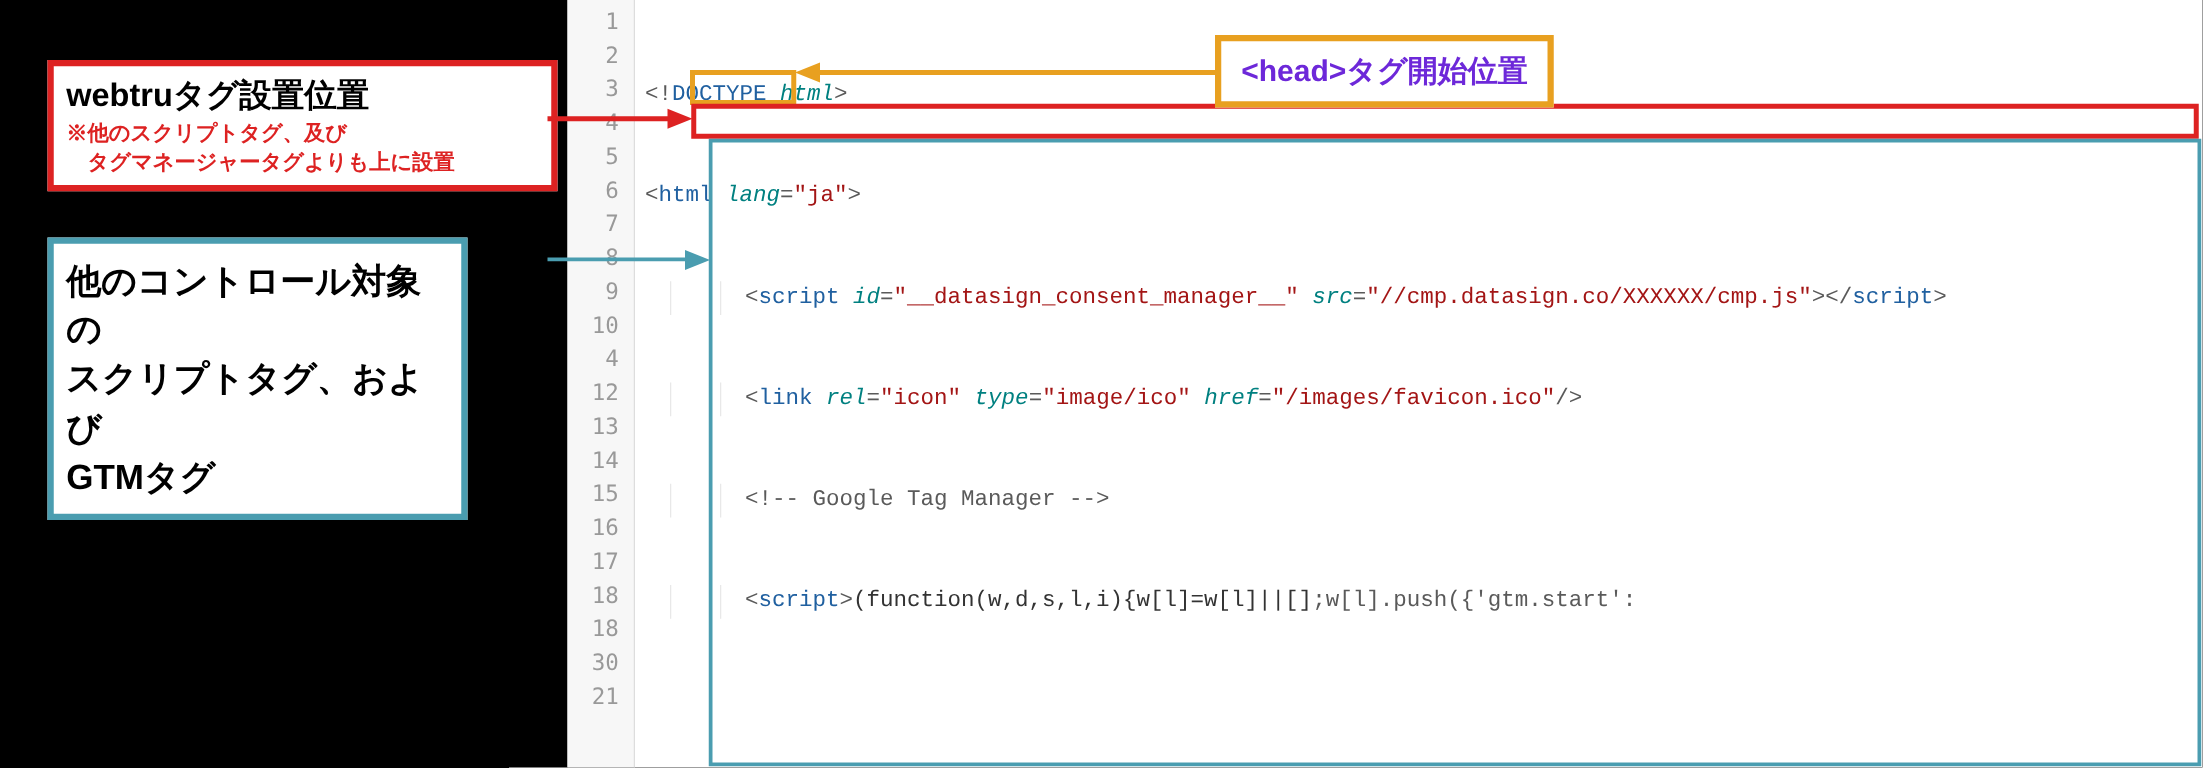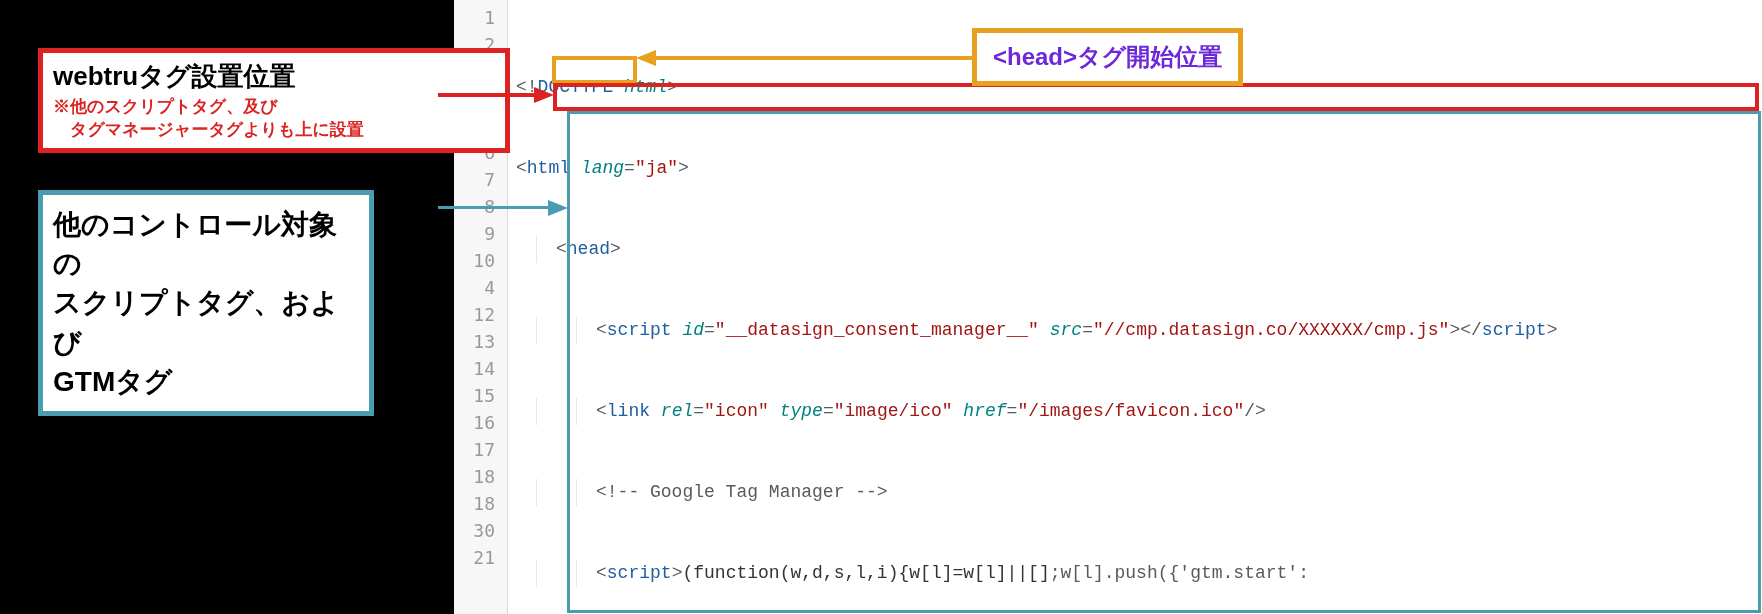--- a/index.html
+++ b/index.html
@@ -1,29 +1,29 @@
 <!DOCTYPE html>
 <html><head>
 <meta charset="utf-8">
 <style>
 *{box-sizing:border-box;margin:0;padding:0}
 body{background:#000;font-family:"Meiryo","Hiragino Kaku Gothic Pro",sans-serif;width:1762px;height:614px;position:relative;overflow:hidden}
 .editor{position:absolute;left:454px;top:0;width:1308px;height:614px;background:#fff;display:flex}
 .gutter{width:54px;background:#f7f7f7;border-right:1px solid #ddd;font-family:Consolas,monospace;font-size:18px;color:#999;text-align:right;padding-top:4px}
 .gutter div{height:27px;line-height:27px;padding-right:12px}
-.code{flex:1;font-family:Consolas,"Courier New",monospace;font-size:18px;line-height:27px;padding-top:20px;white-space:pre;position:relative}
+.code{flex:1;font-family:Consolas,"Courier New",monospace;font-size:18px;line-height:27px;padding-top:9px;white-space:pre;position:relative}
 .cl{height:27px;padding-left:8px;position:relative}
 .guide{position:absolute;left:0;top:0;bottom:0;width:1px;background:#e8e8e8}
 .p{color:#5a5a5a}
 .tag{color:#2060a0}
 .attr{color:#008080;font-style:italic}
 .str{color:#a31515}
 .txt{color:#333}
 .callout{position:absolute;background:#fff;border:5px solid;padding:6px 10px}
-.callout-red{left:38px;top:48px;width:472px;border-color:#d22;}
+.callout-red{left:38px;top:48px;width:408px;border-color:#d22;}
 .callout-red .t1{font-size:26px;font-weight:bold;color:#000}
 .callout-red .t2{font-size:17px;font-weight:bold;color:#d22;line-height:1.35;margin-top:2px}
 .callout-orange{left:972px;top:28px;border-color:#e8a020;padding:8px 16px}
 .callout-orange .t1{font-size:24px;font-weight:bold;color:#6d28d9}
 .callout-teal{left:38px;top:190px;width:336px;border-color:#4a9db0;padding:10px 10px}
 .callout-teal .t1{font-size:28px;font-weight:bold;color:#000;line-height:1.4}
 .hl-orange{position:absolute;border:4px solid #e8a020;pointer-events:none}
 .hl-red{position:absolute;border:4px solid #d22;pointer-events:none}
 .hl-teal{position:absolute;border:3px solid #4a9db0;pointer-events:none}
 .arrow-red{position:absolute;width:0;height:0;border-top:8px solid transparent;border-bottom:8px solid transparent;border-left:20px solid #d22}
@@ -56,21 +56,20 @@
     <div>16</div>
     <div>17</div>
     <div>18</div>
     <div>18</div>
     <div>30</div>
     <div>21</div>
   </div>
   <div class="code">
     <div class="cl"><span class="p">&lt;!</span><span class="tag">DOCTYPE</span><span> </span><span class="attr">html</span><span class="p">&gt;</span></div>
     <div class="cl"><span class="p">&lt;</span><span class="tag">html</span><span> </span><span class="attr">lang</span><span class="p">=</span><span class="str">"ja"</span><span class="p">&gt;</span></div>
-    <div class="cl" style="padding-left:48px"><span class="guide" style="left:28px"></span><span class="p">&lt;</span><span class="tag">head</span><span class="p">&gt;</span></div>
     <div class="cl" style="padding-left:88px"><span class="guide" style="left:28px"></span><span class="guide" style="left:68px"></span><span class="p">&lt;</span><span class="tag">script</span><span> </span><span class="attr">id</span><span class="p">=</span><span class="str">"__datasign_consent_manager__"</span><span> </span><span class="attr">src</span><span class="p">=</span><span class="str">"//cmp.datasign.co/XXXXXX/cmp.js"</span><span class="p">&gt;&lt;/</span><span class="tag">script</span><span class="p">&gt;</span></div>
     <div class="cl" style="padding-left:88px"><span class="guide" style="left:28px"></span><span class="guide" style="left:68px"></span><span class="p">&lt;</span><span class="tag">link</span><span> </span><span class="attr">rel</span><span class="p">=</span><span class="str">"icon"</span><span> </span><span class="attr">type</span><span class="p">=</span><span class="str">"image/ico"</span><span> </span><span class="attr">href</span><span class="p">=</span><span class="str">"/images/favicon.ico"</span><span class="p">/&gt;</span></div>
     <div class="cl" style="padding-left:88px"><span class="guide" style="left:28px"></span><span class="guide" style="left:68px"></span><span class="p">&lt;!-- Google Tag Manager --&gt;</span></div>
     <div class="cl" style="padding-left:88px"><span class="guide" style="left:28px"></span><span class="guide" style="left:68px"></span><span class="p">&lt;</span><span class="tag">script</span><span class="p">&gt;</span><span class="txt">(function(w,d,s,l,i){w[l]=w[l]||[]</span><span class="p">;w[l].push({'gtm.start':</span></div>
     
     
     
     
     
     

